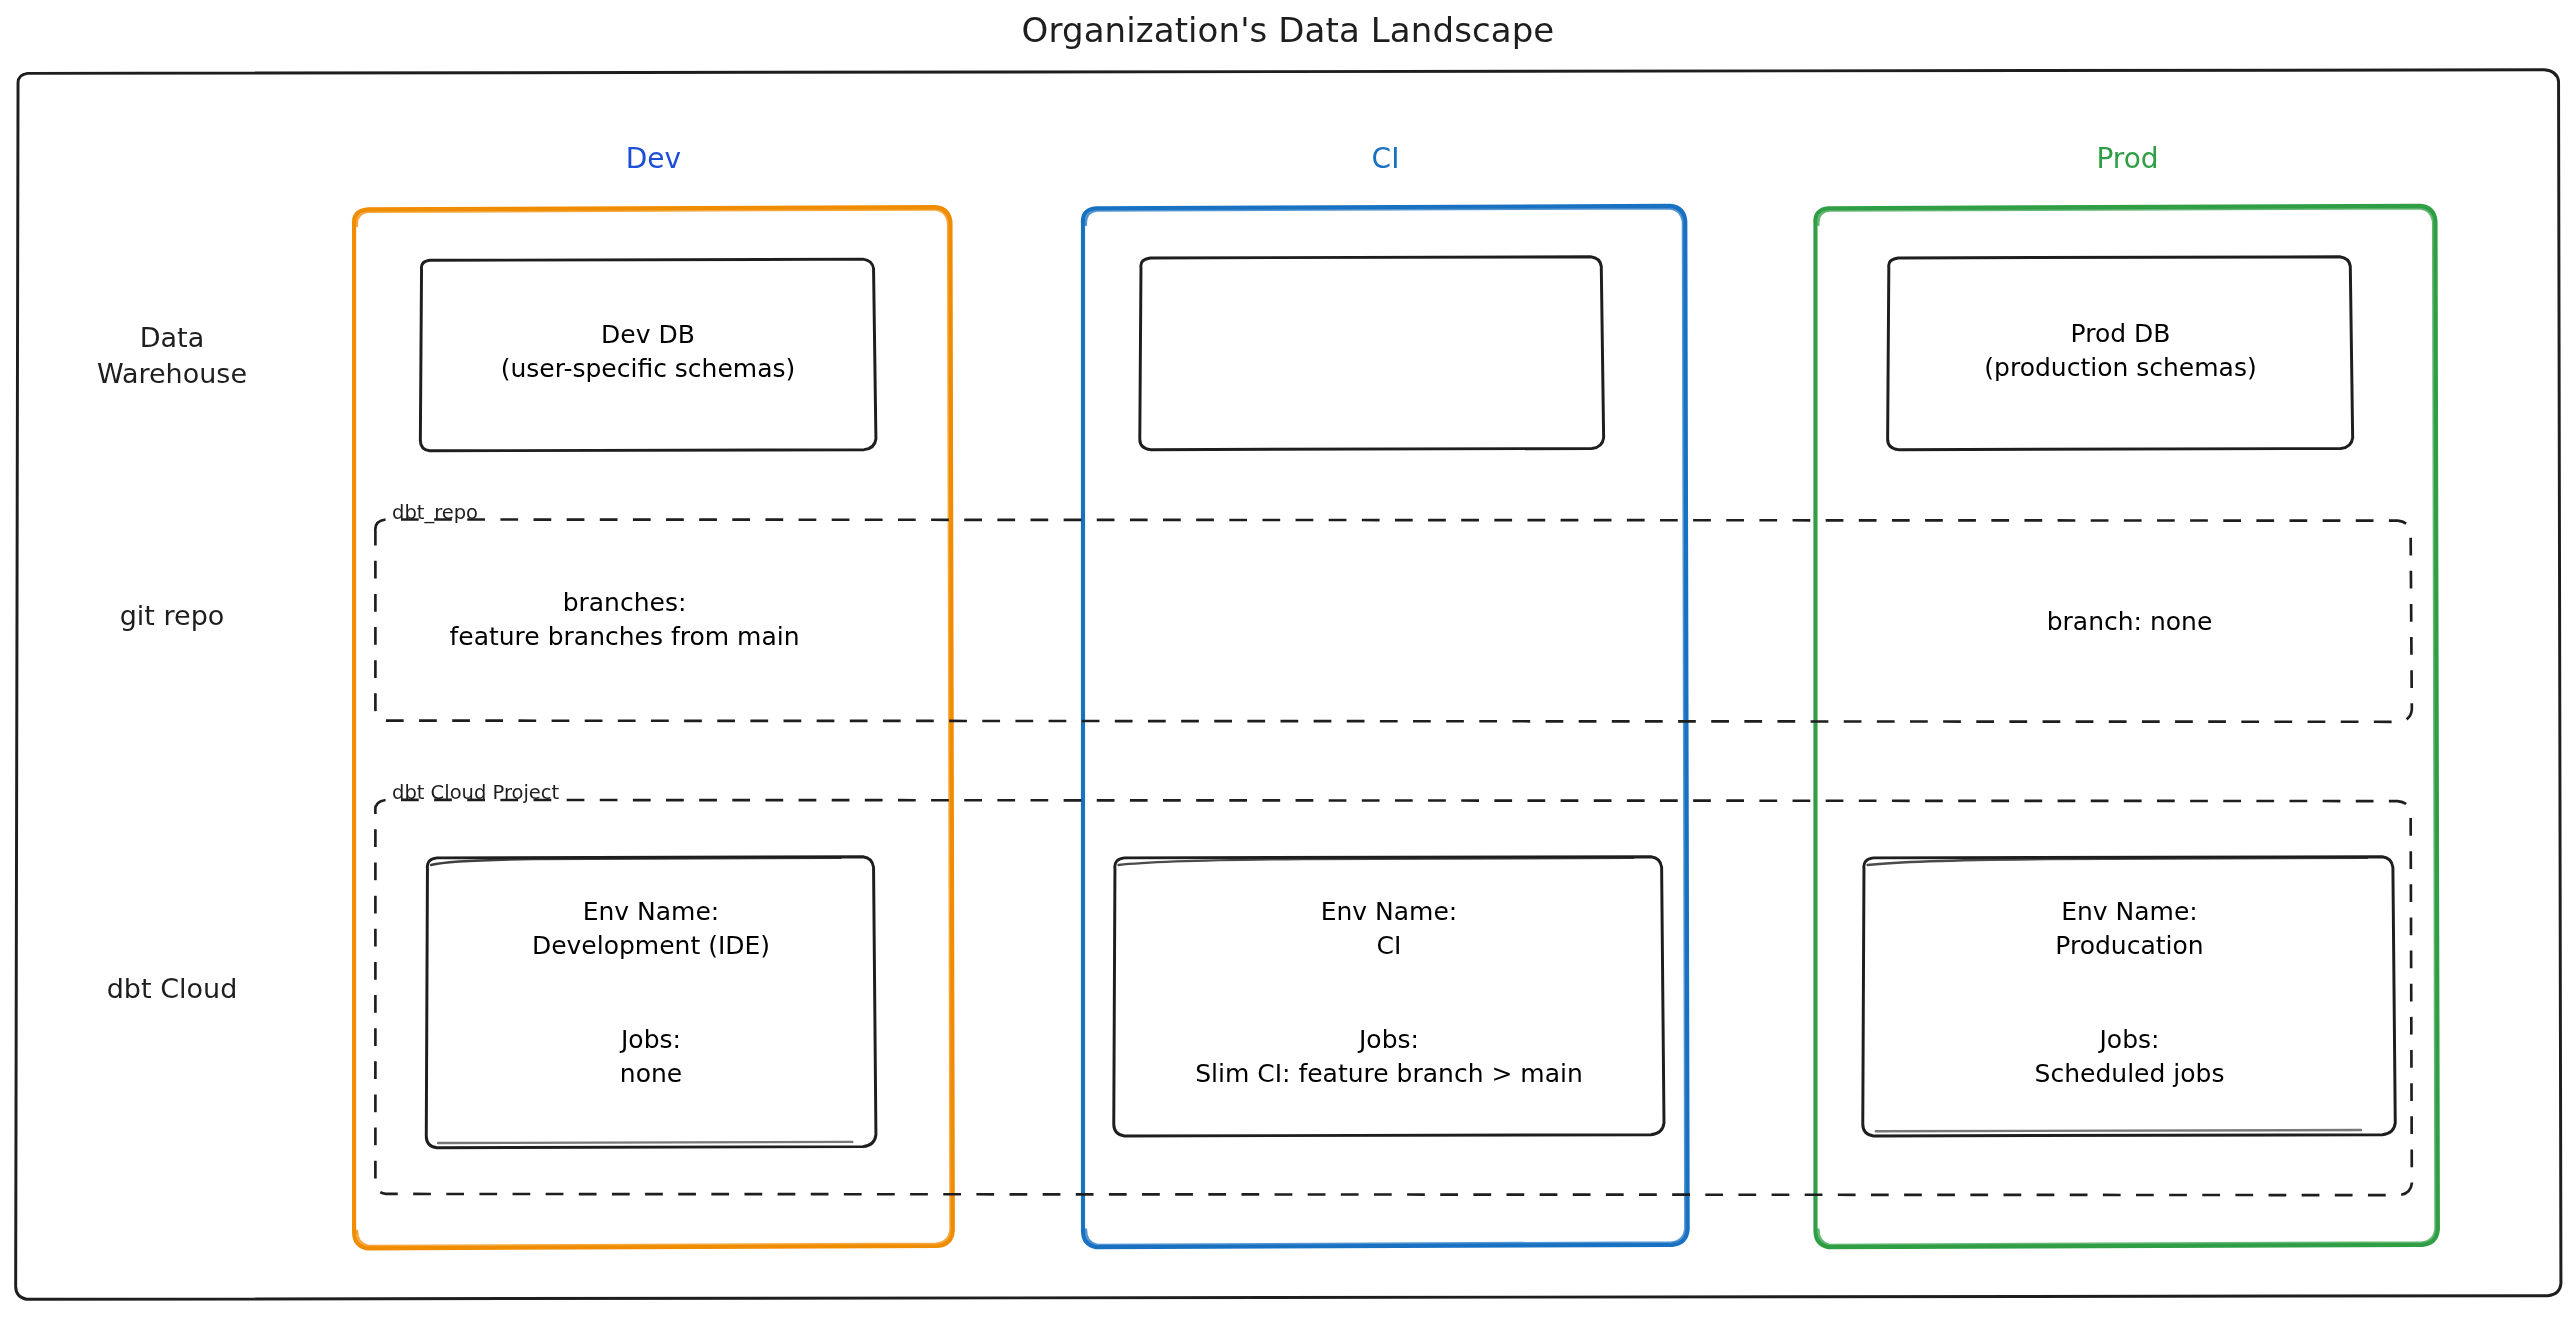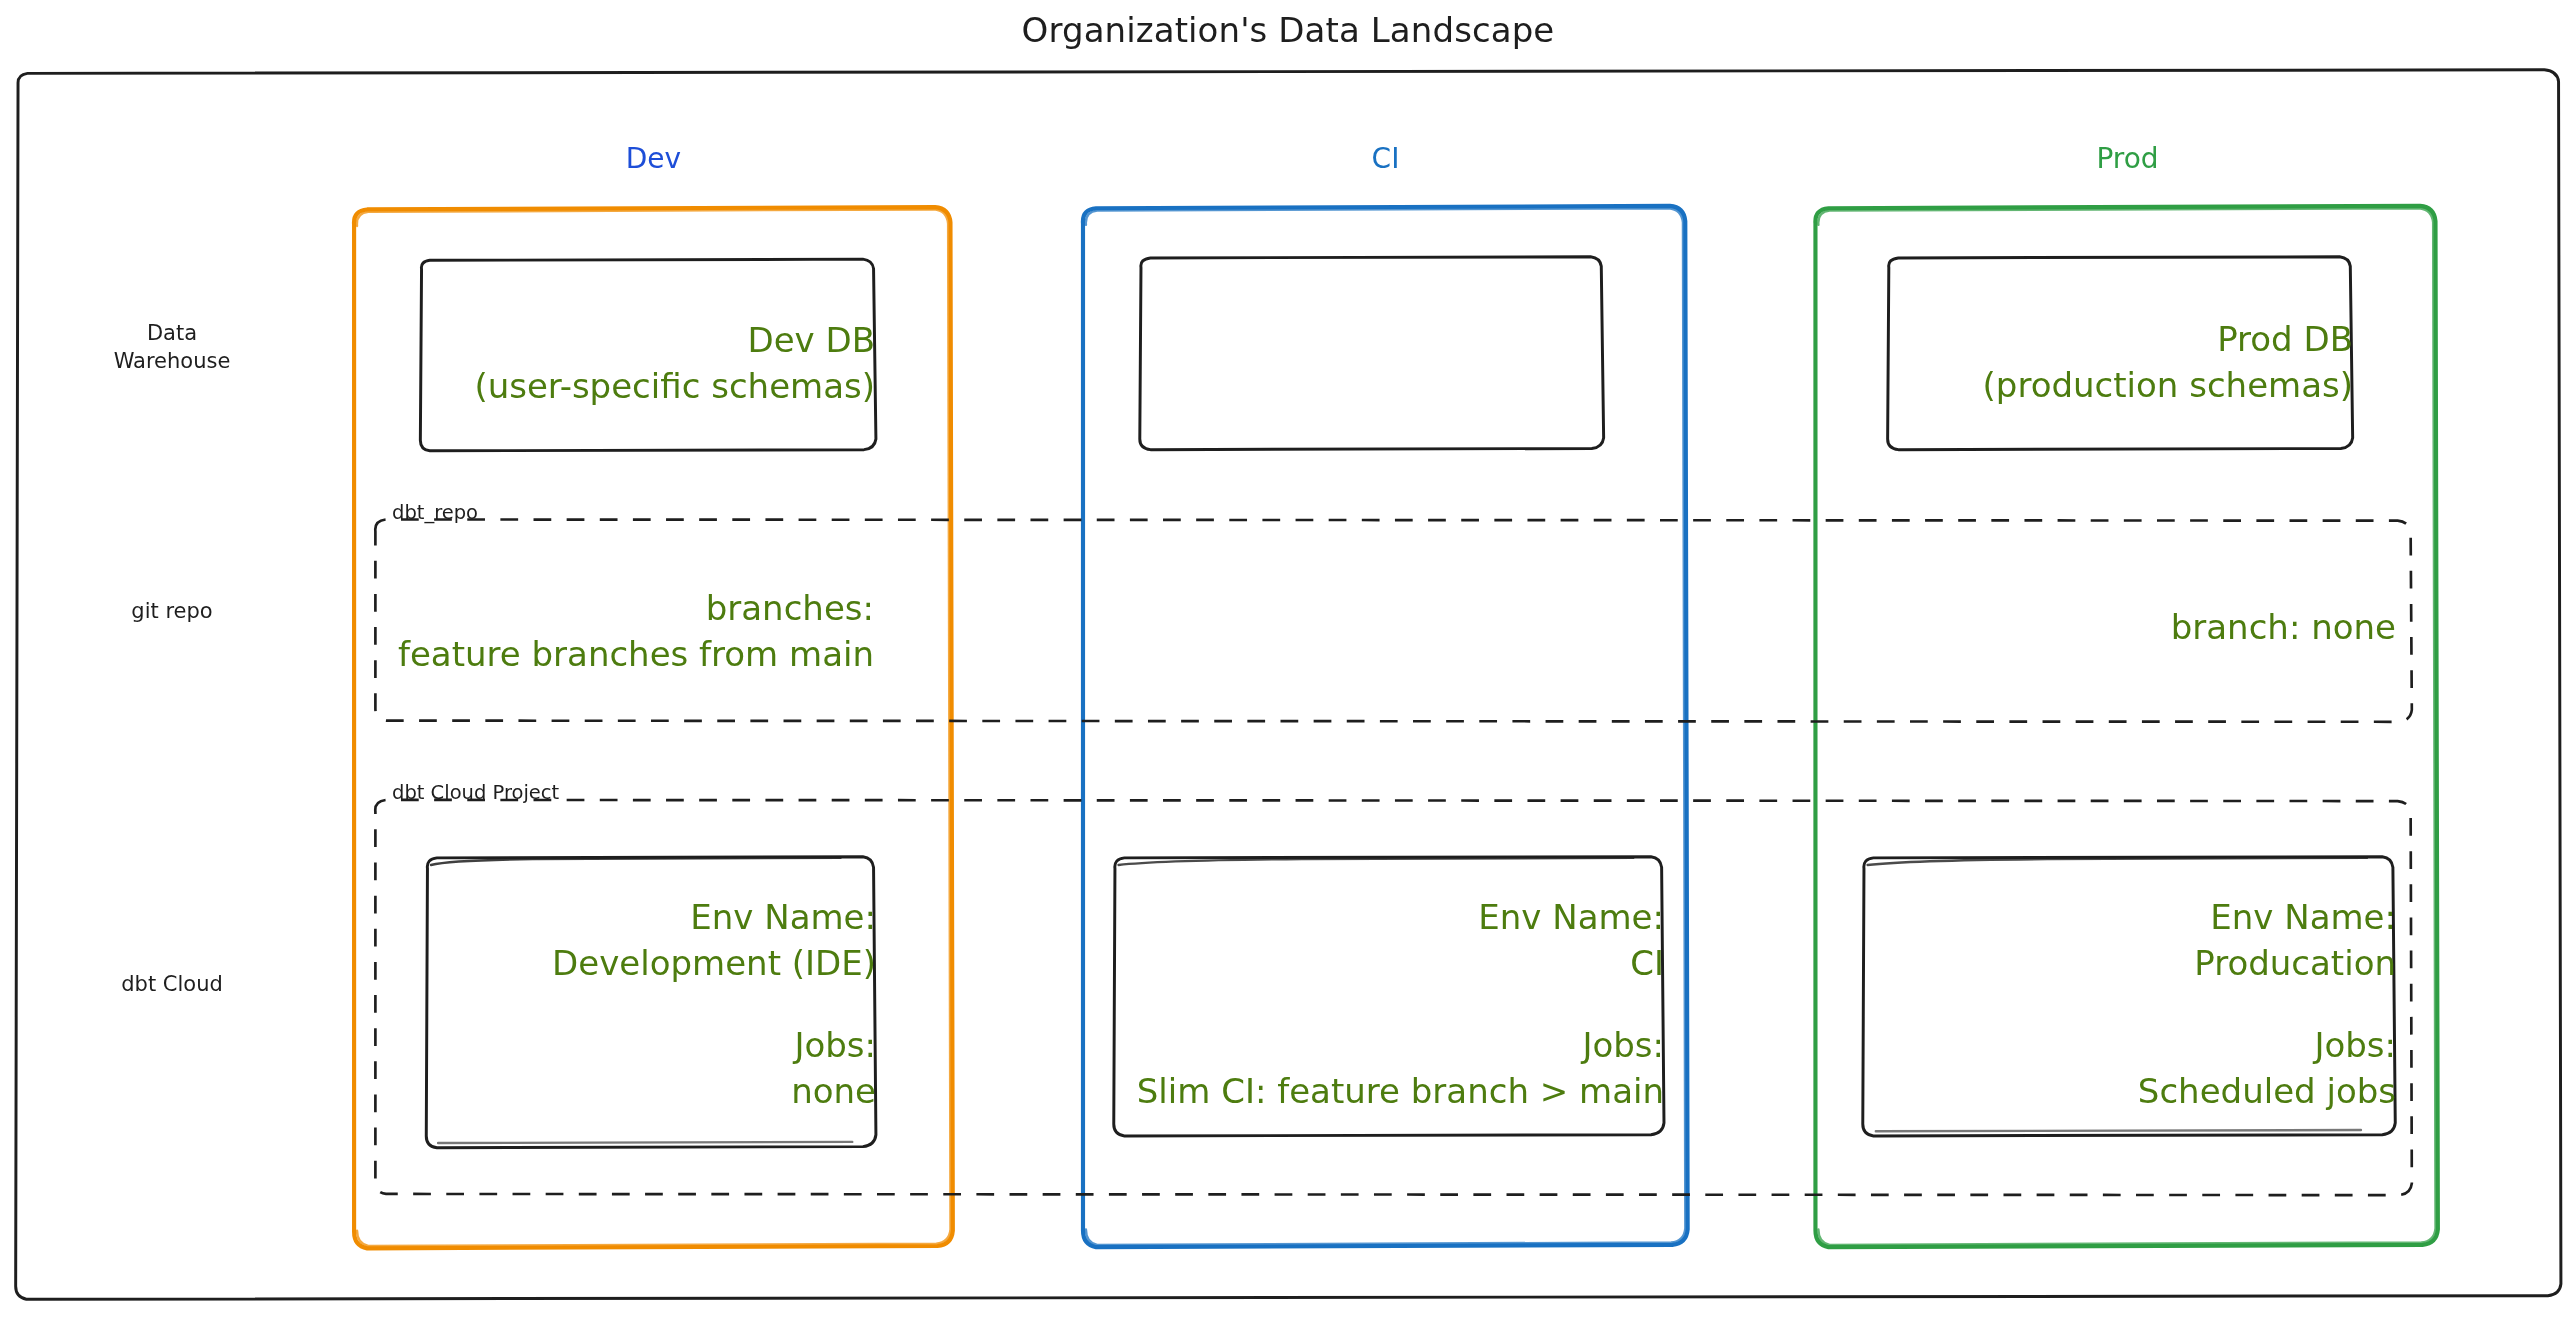--- a/index.html
+++ b/index.html
@@ -37,32 +37,32 @@
     font-size:28px;
     text-align:center;
     font-weight:400;
   }
   .col-header.dev{color:#1d4ed8;}
   .col-header.ci{color:#1971c2;}
   .col-header.prod{color:#2f9e44;}
 
   .row-label{
     position:absolute;
-    font-size:21px;
+    font-size:27px;
     text-align:center;
     color:#1e1e1e;
     line-height:1.33;
     white-space:pre-line;
   }
 
   .cell-text{
     position:absolute;
-    font-size:34px;
-    text-align:right;
-    color:#4d7c0f;
+    font-size:25px;
+    text-align:center;
+    color:#000000;
     line-height:1.35;
     white-space:pre-line;
   }
 
   .group-label{
     position:absolute;
     font-size:19.5px;
     text-align:left;
     color:#1e1e1e;
   }

